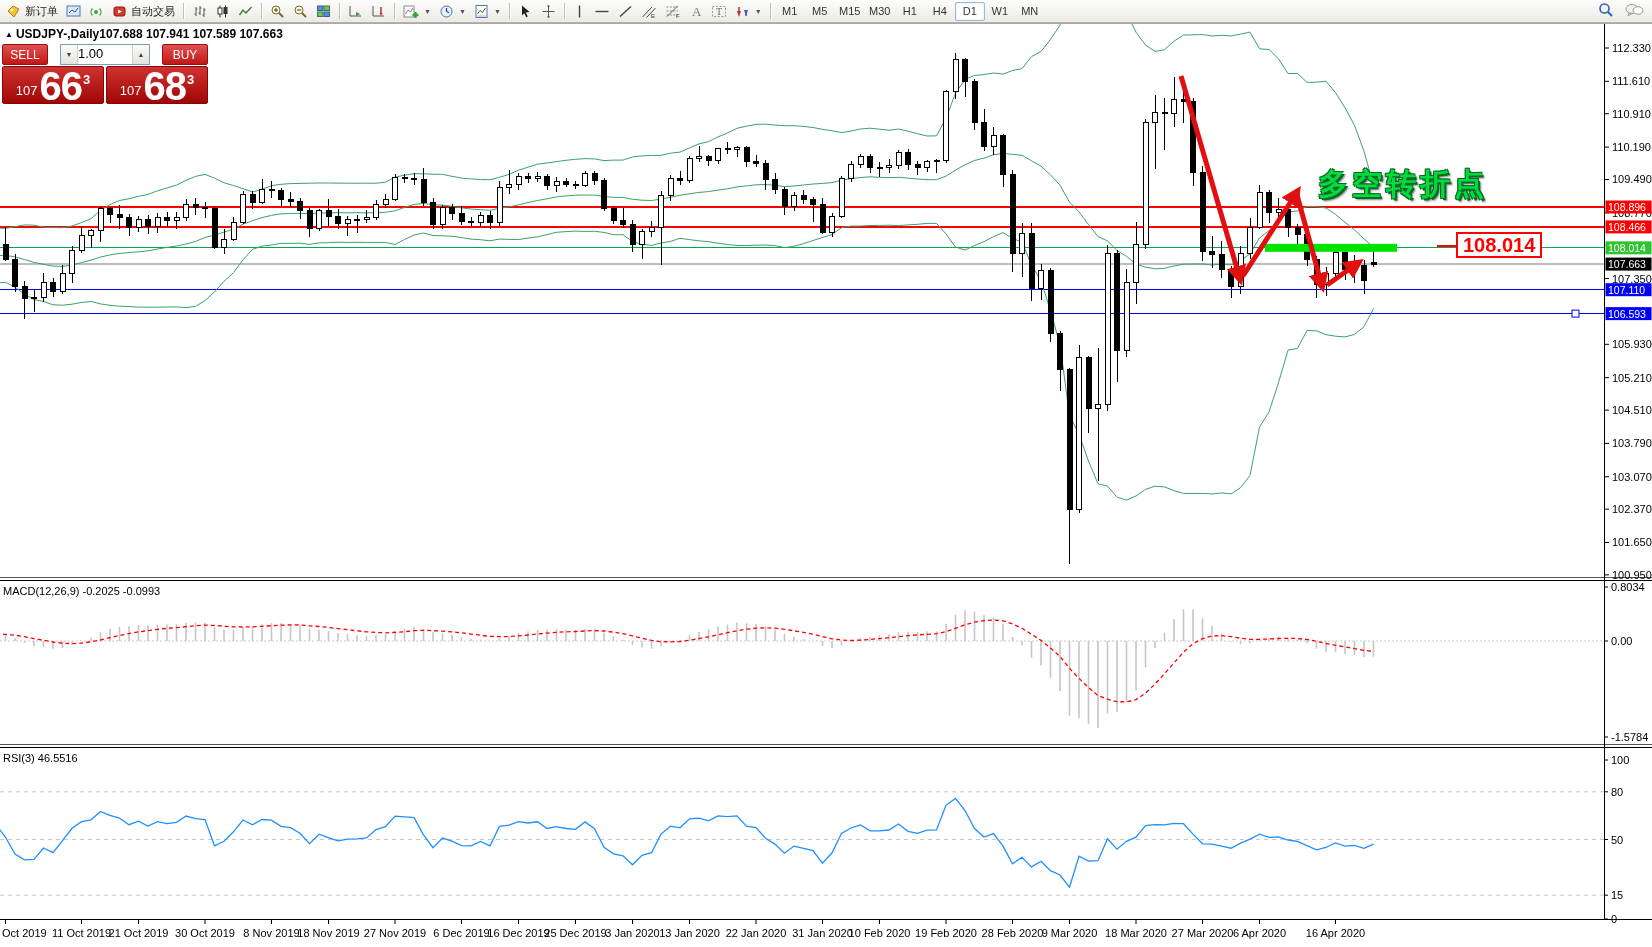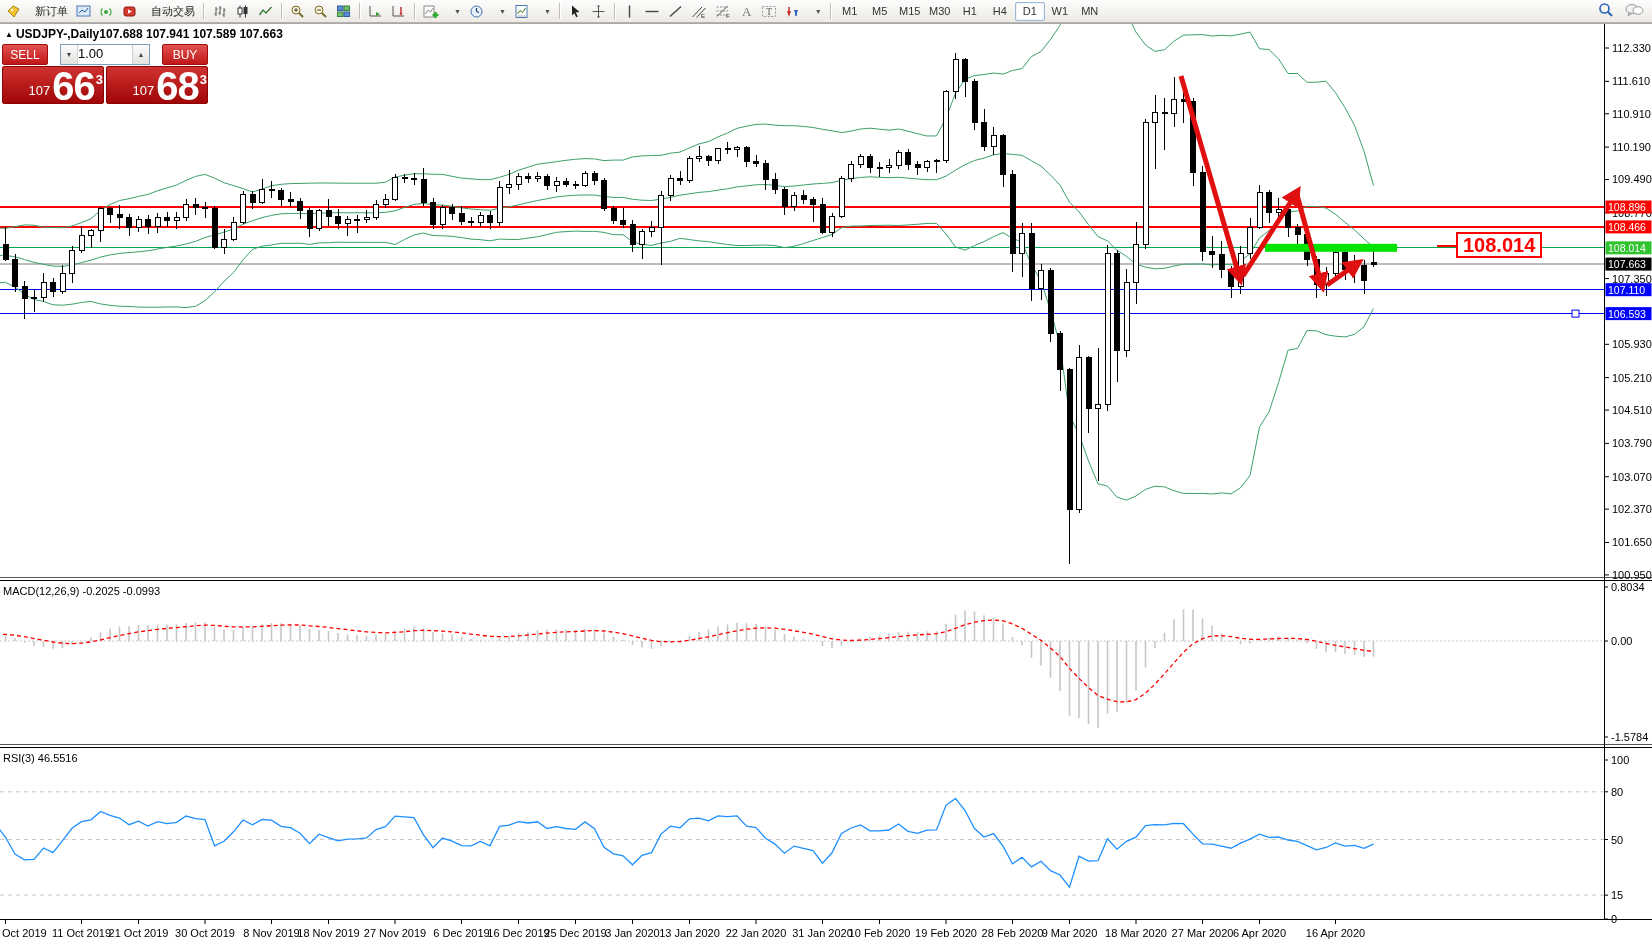--- a/index.html
+++ b/index.html
@@ -10,21 +10,21 @@
   }
   
   #toolbar{
     position:absolute;left:0;top:0;width:1652px;height:23px;
     background:linear-gradient(#fdfdfc,#edeae5);
     border-bottom:1px solid #b7b3ac;
     display:flex;align-items:center;padding-left:2px;box-sizing:border-box;
     font-size:11px;color:#222;white-space:nowrap;
   }
   .tbtn{height:19px;display:flex;align-items:center;justify-content:flex-end;
-    padding:0 3px;border:1px solid transparent;border-radius:2px;gap:14px;}
+    padding:0 3px;border:1px solid transparent;border-radius:2px;gap:4px;}
   .tsep{width:1px;height:16px;background:#c2beb8;margin:0 4px;box-shadow:1px 0 0 #fff;}
   .tf{min-width:24px;height:17px;display:flex;align-items:center;justify-content:center;
     font-size:11px;color:#333;border:1px solid transparent;border-radius:2px;padding:0 2px;}
   .tf.active{background:#fff;border:1px solid #9db8d2;box-shadow:inset 0 0 2px #c7d8e8;}
   .dd{font-size:7px;color:#555;margin-left:1px;}
   .tright{position:absolute;right:8px;top:2px;display:flex;gap:10px;align-items:center;}
   .icon{display:inline-block;vertical-align:middle;}
   
   #chartwin{position:absolute;left:0;top:23px;width:1652px;height:924px;background:#fff;}
   #plot{position:absolute;left:0;top:-23px;}
@@ -39,21 +39,21 @@
     display:flex;align-items:center;justify-content:center;font-size:12px;
     border:1px solid #9d0d0d;border-radius:2px;box-sizing:border-box;}
   .spin{flex:1;display:flex;background:#fff;border:1px solid #7f9db9;box-sizing:border-box;}
   .spinbtn{width:16px;display:flex;align-items:center;justify-content:center;
     background:linear-gradient(#fbfbfb,#e4e2de);color:#444;font-size:7px;}
   .spinbtn.l{border-right:1px solid #cfcfcf;}
   .spinbtn.r{border-left:1px solid #cfcfcf;}
   .spinval{flex:1;text-align:left;font-size:13px;line-height:18px;color:#000;}
   .ocp-row2{display:flex;gap:2px;height:38px;margin-top:1px;}
   .pbox{flex:1;background:linear-gradient(#cf3331,#a00606);color:#fff;border-radius:2px;
-    display:flex;align-items:flex-end;justify-content:flex-end;padding-bottom:2px;
+    display:flex;align-items:flex-end;justify-content:center;padding-bottom:2px;
     border:1px solid #8d0404;box-sizing:border-box;}
   .pbox .sm{font-size:13px;margin:0 2px 3px 0;}
   .pbox .big{font-size:40px;font-weight:bold;line-height:30px;letter-spacing:-1px;}
   .pbox .sup{font-size:13px;font-weight:bold;margin:0 0 14px 1px;}
   
   .indlabel{font-size:11px;color:#000;}
   #macdlabel{left:3px;top:562px;}
   #rsilabel{left:3px;top:729px;}
   
   #turnpoint{left:1318px;top:141px;font-size:30px;font-weight:bold;color:#00db3d;
@@ -902,15 +902,16 @@
   <div class="overlay indlabel" id="macdlabel">
     <span>MACD(12,26,9)</span>
     <span>-0.2025</span>
     <span>-0.0993</span>
   </div>
   <div class="overlay indlabel" id="rsilabel">
     <span>RSI(3)</span>
     <span>46.5516</span>
   </div>
 
+  <div class="overlay" id="turnpoint">多空转折点</div>
   <div class="overlay" id="calloutdash"></div>
   <div class="overlay" id="callout">108.014</div>
 </div>
 
 </body></html>

